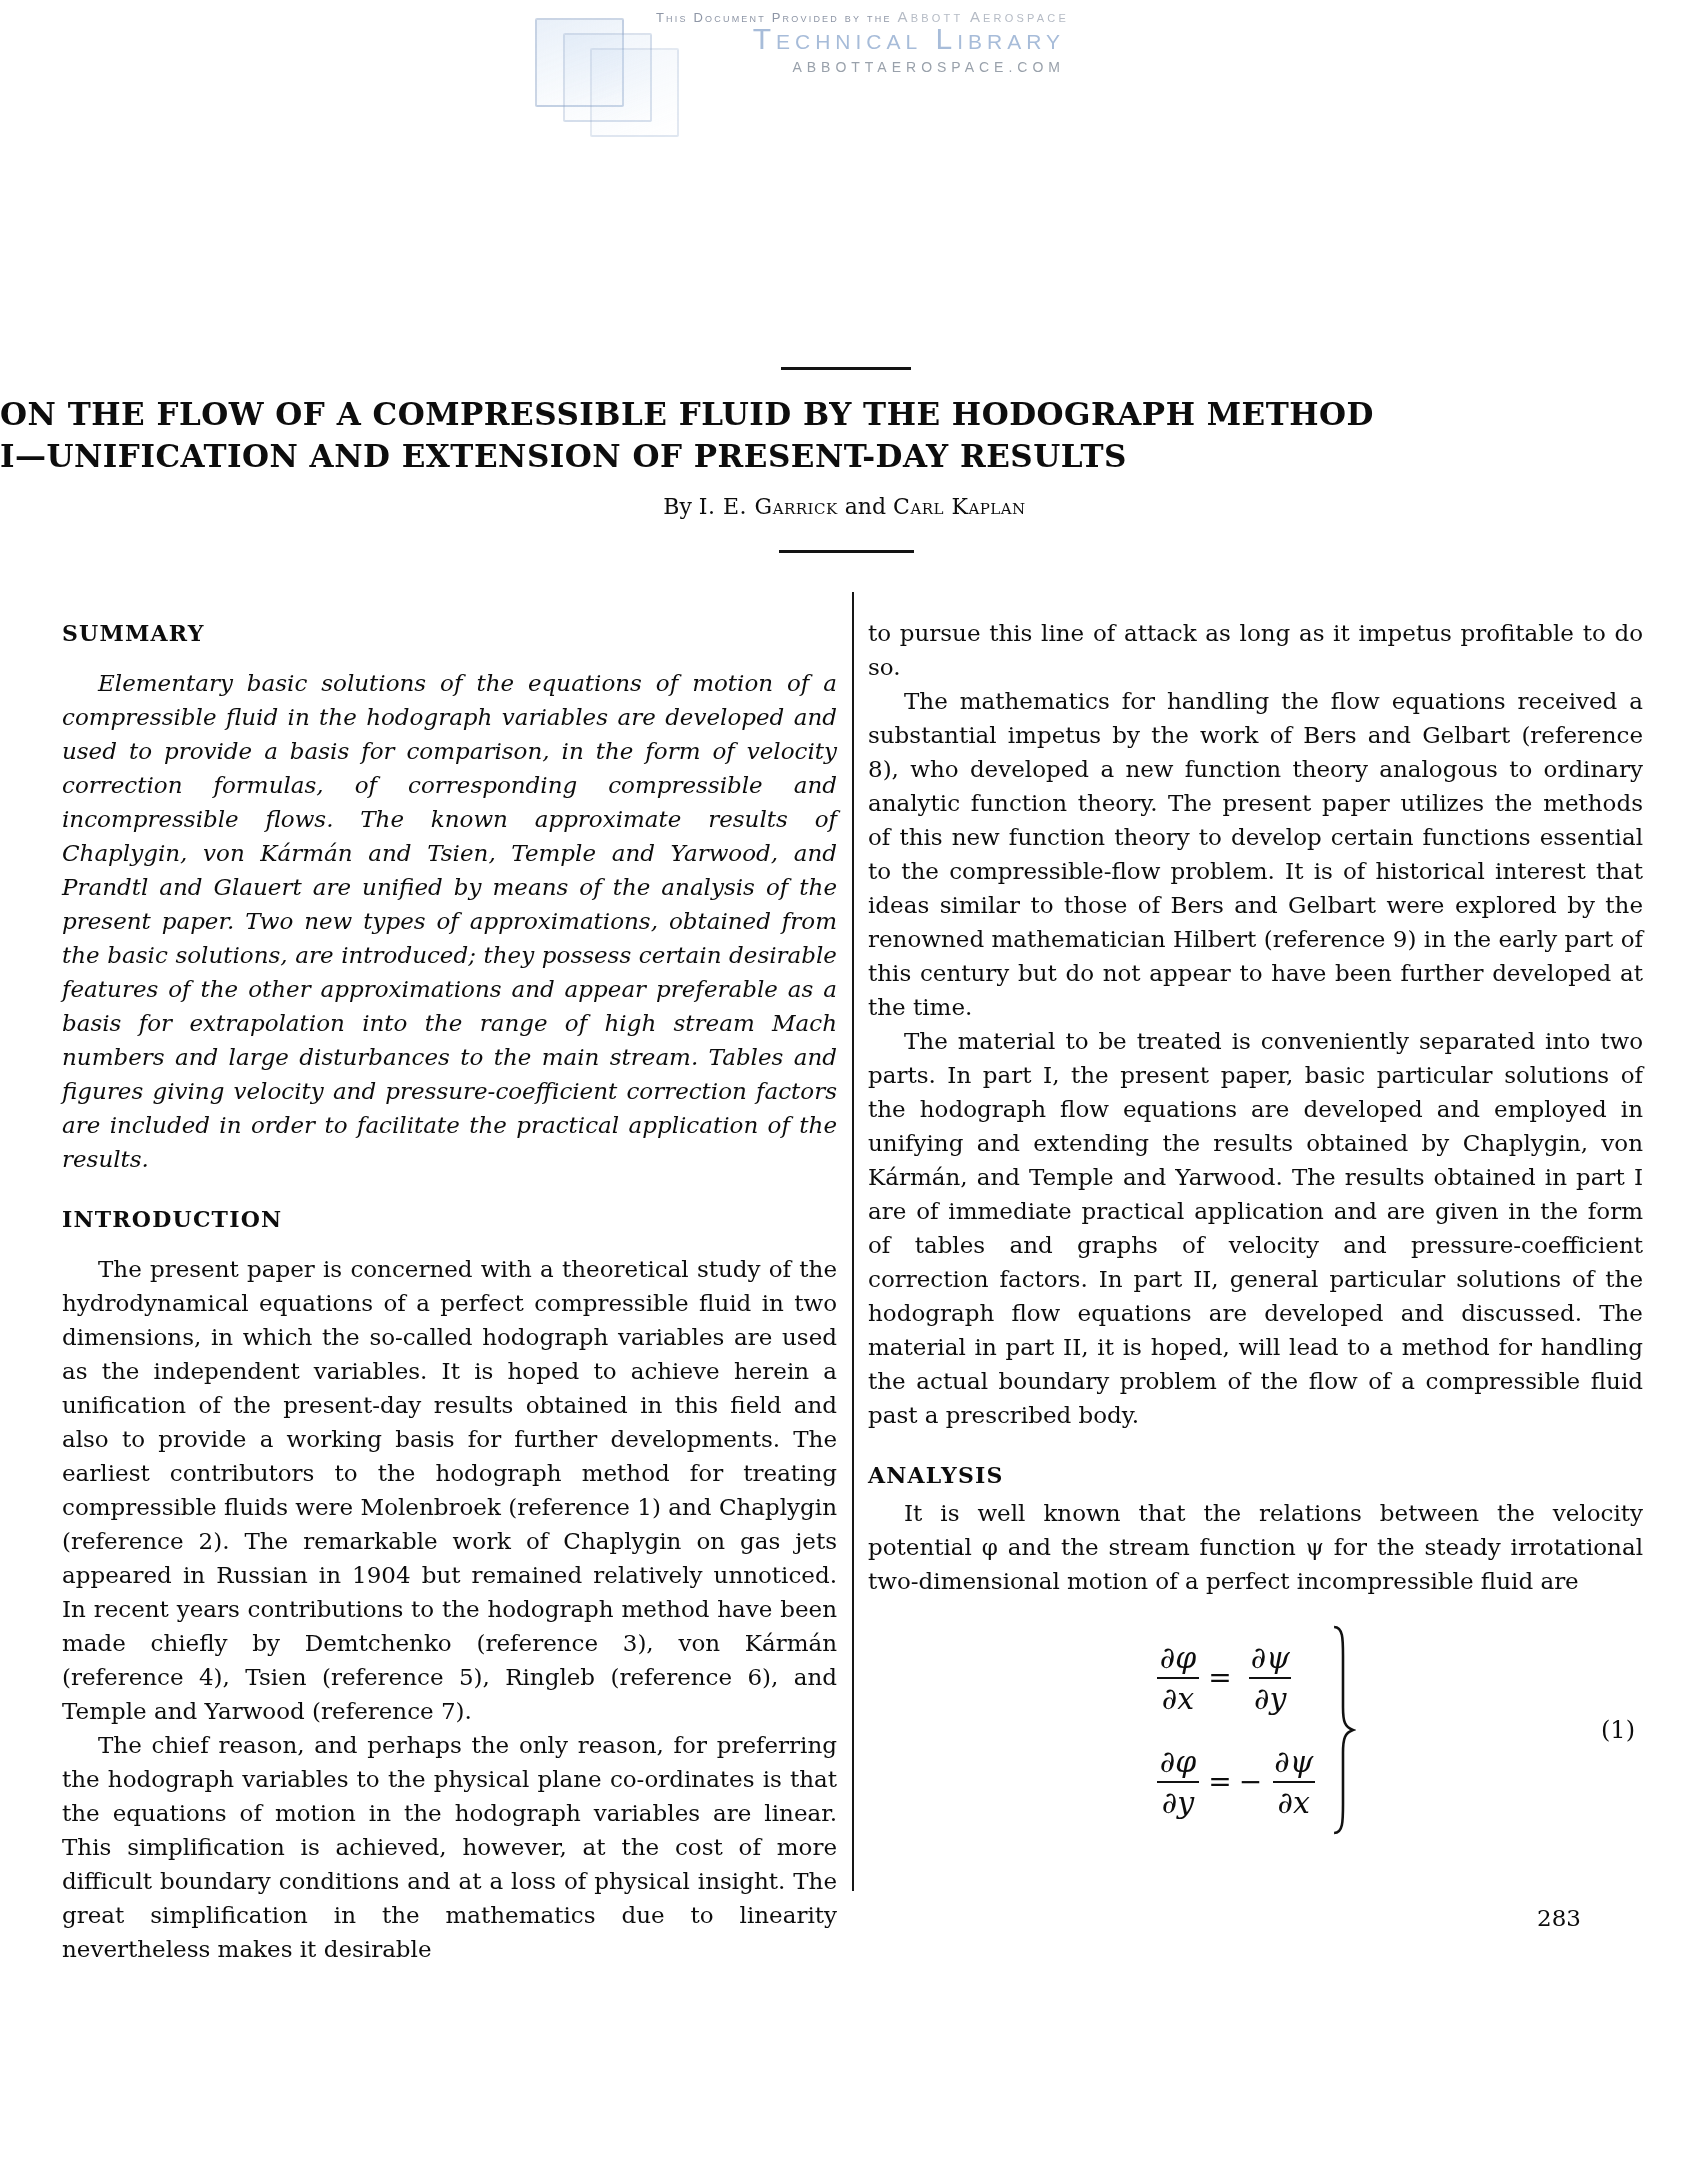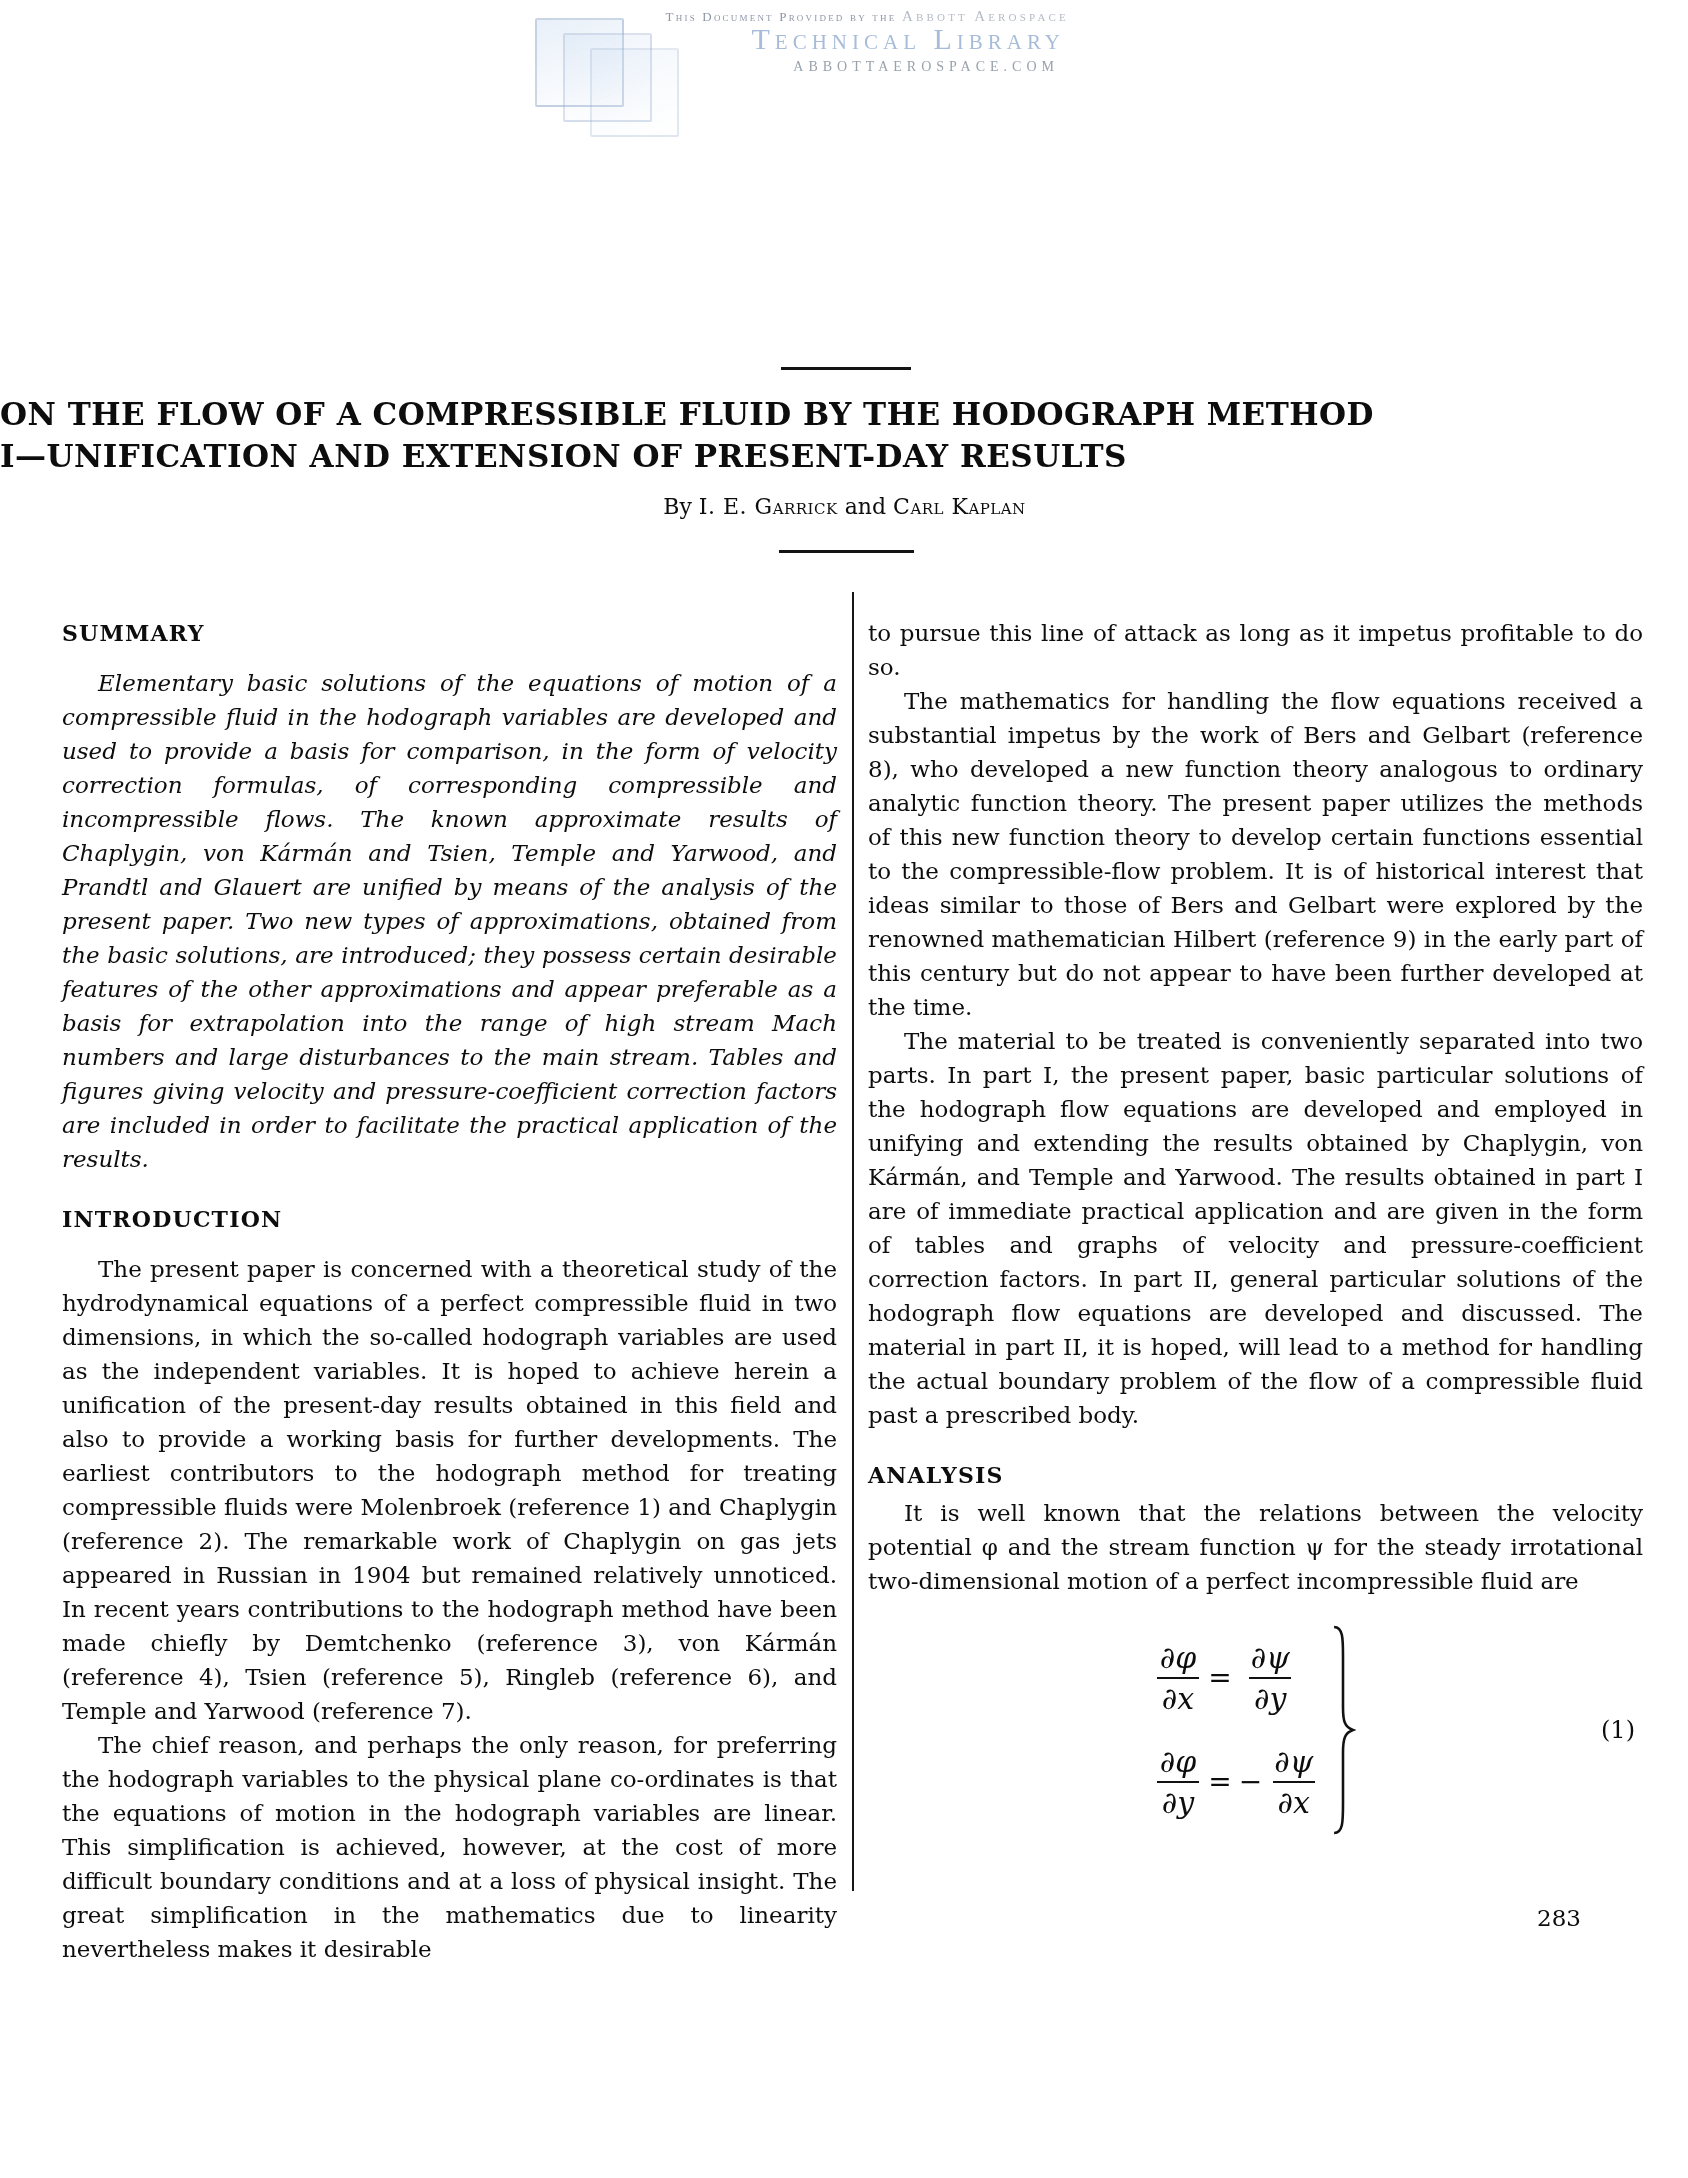--- a/index.html
+++ b/index.html
@@ -4,34 +4,34 @@
 <style>
   html,body { margin:0; padding:0; background:#e8e8e8; }
   .page {
     position:relative; width:1689px; height:2178px; margin:0 auto;
     background:#ffffff; color:#0d0d0d; overflow:hidden;
     font-family:"DejaVu Serif","Liberation Serif",serif;
   }
 
   
   .logo { position:absolute; left:495px; top:2px; width:574px; height:109px;
-          font-family:Liberation Serif, serif; }
+          font-family:Liberation Sans, sans-serif; }
   .logo-squares { position:absolute; left:40px; top:16px; width:238px; height:93px; }
   .logo-sq { position:absolute; width:85px; height:85px;
              border:2px solid rgba(145,168,200,0.55); border-radius:2px;
              background:linear-gradient(160deg, rgba(203,220,241,0.50), rgba(255,255,255,0.04)); }
   .logo-sq.s1 { left:0;  top:0;  opacity:.85; }
   .logo-sq.s2 { left:28px; top:15px; opacity:.6; }
   .logo-sq.s3 { left:55px; top:30px; opacity:.45; }
   .logo-line1 { position:absolute; right:0; top:6px; white-space:nowrap;
                 font-variant:small-caps; font-size:13px; letter-spacing:2.2px; color:#8e96a6; }
   .logo-line1 .brand { font-size:15px; letter-spacing:3.2px; color:#b5bbc5; }
   .logo-line2 { position:absolute; right:4px; top:20px; white-space:nowrap;
                 font-variant:small-caps; font-size:30px; letter-spacing:5px; color:#a7bcd9; }
-  .logo-line3 { position:absolute; right:10px; top:57px; white-space:nowrap;
+  .logo-line3 { position:absolute; right:4px; top:57px; white-space:nowrap;
                 font-size:14px; letter-spacing:5px; color:#99a1ab; }
 
   
   .report-no { position:absolute; top:300px; left:0; width:100%; text-align:center;
                font-size:38px; font-weight:bold; letter-spacing:1px; }
   .rule-a { position:absolute; top:367px; left:781px; width:130px; height:3px; background:#131313; }
   .main-title { position:absolute; top:393px; left:0; width:100%; text-align:left;
                 font-size:31px; font-weight:bold; line-height:42px; letter-spacing:0.5px; }
   .byline { position:absolute; top:494px; left:0; width:100%; text-align:center; font-size:22px; }
   .byline .sc { font-variant:small-caps; letter-spacing:0.5px; }

